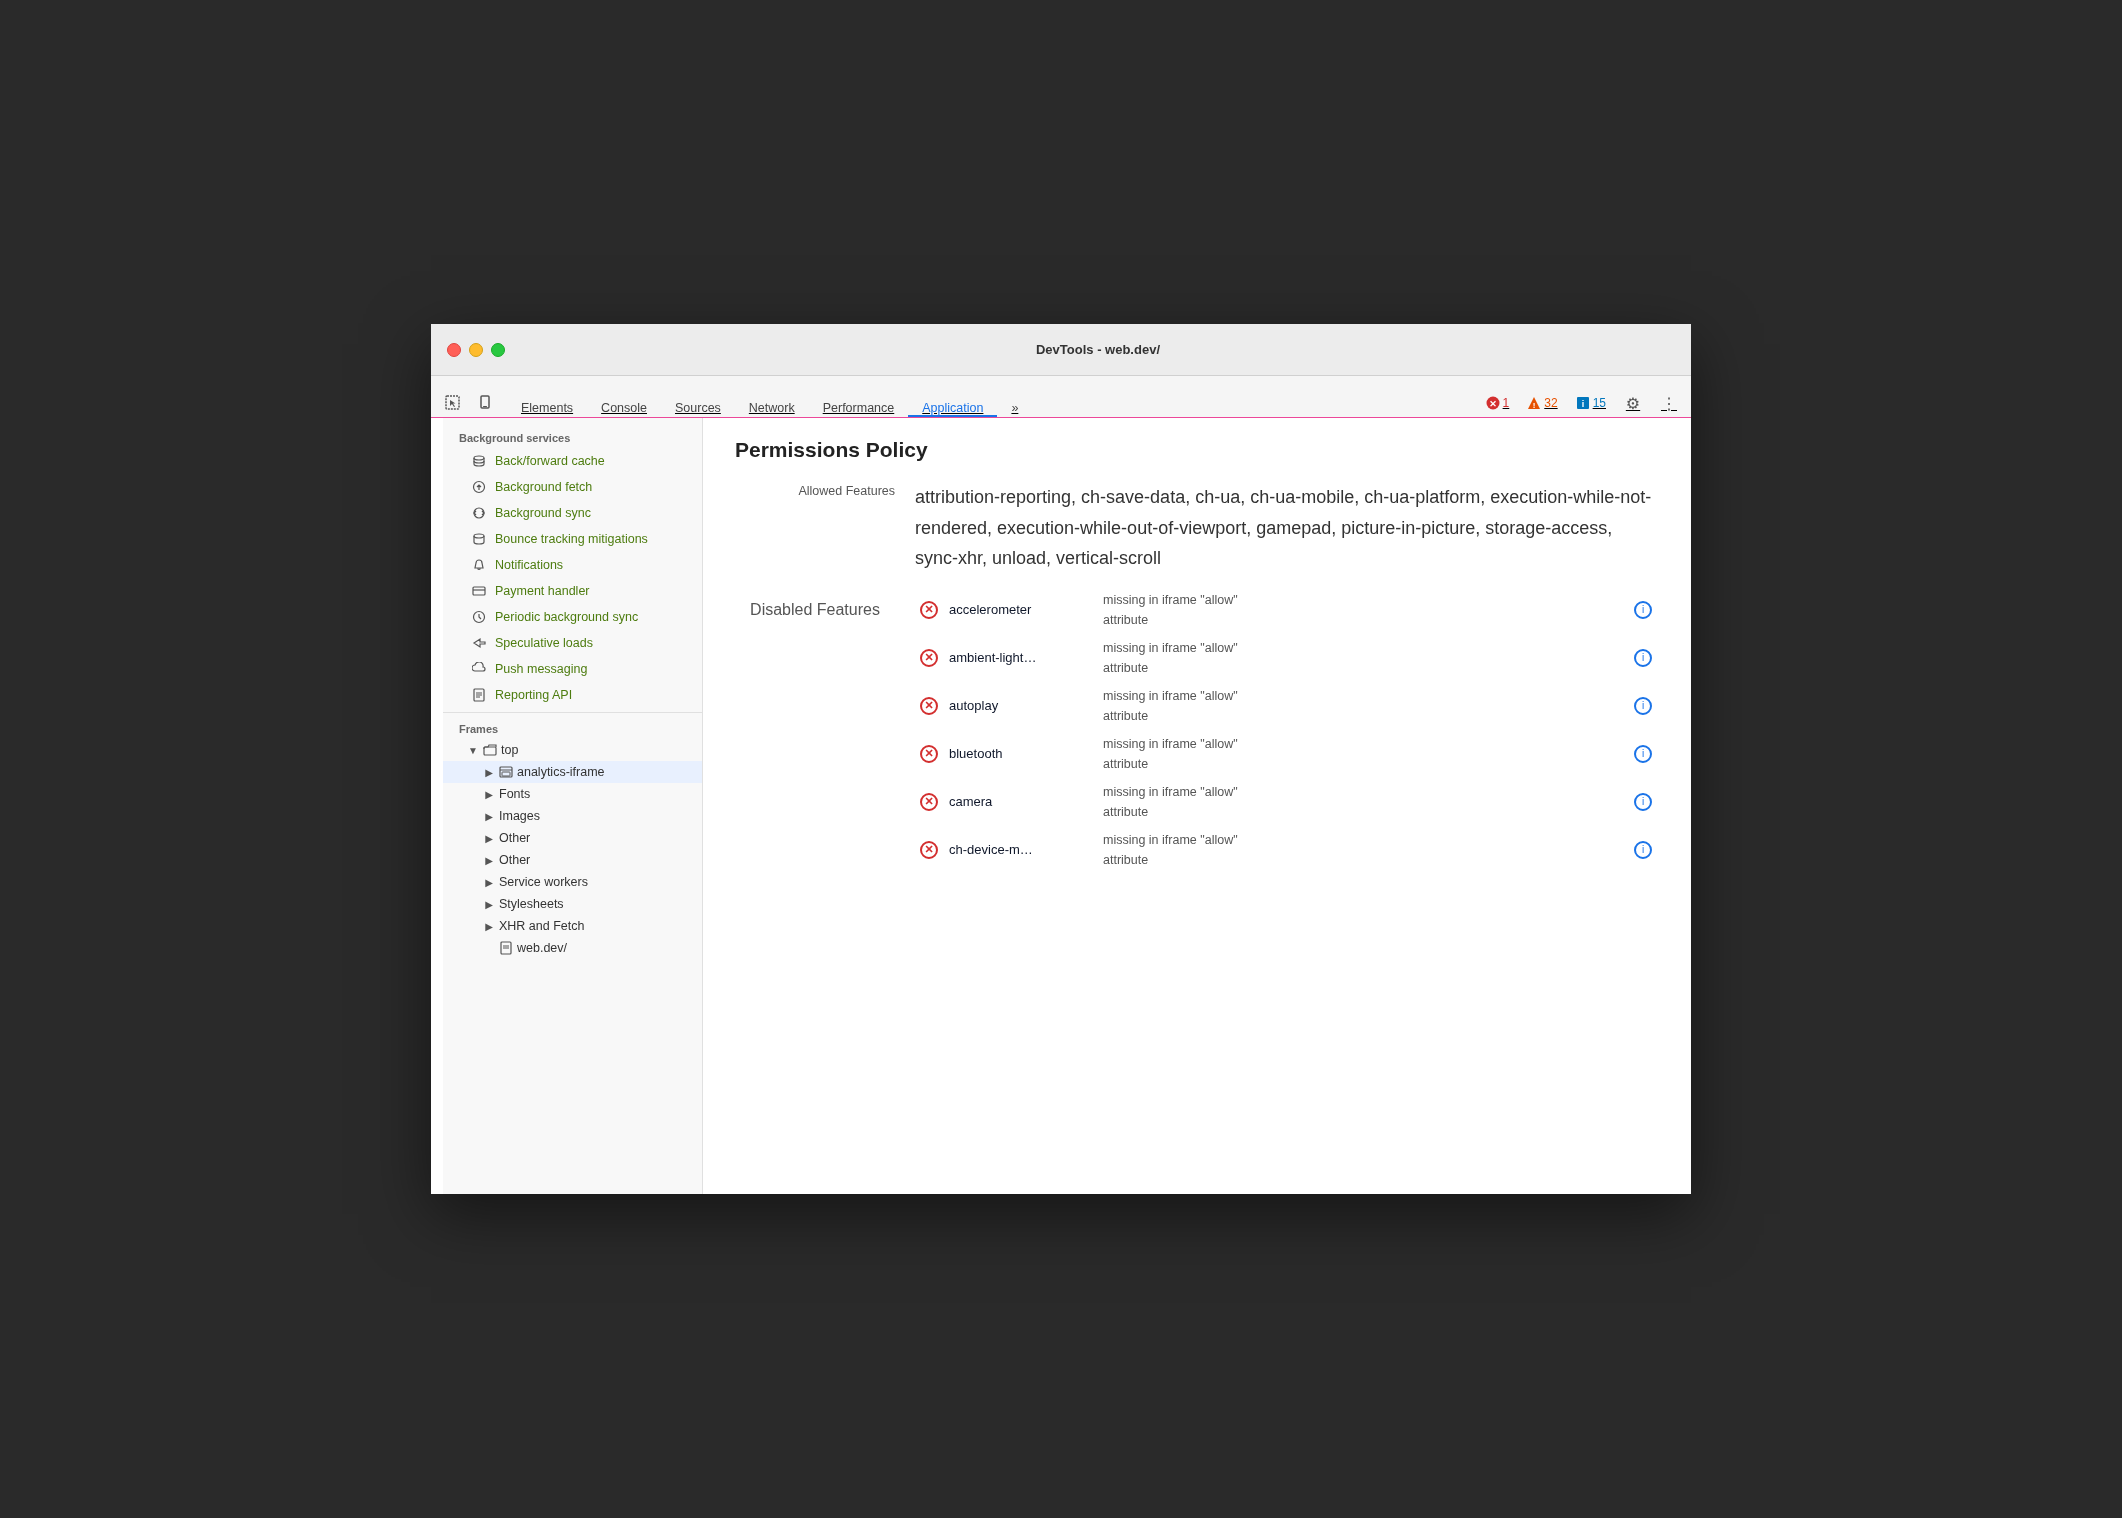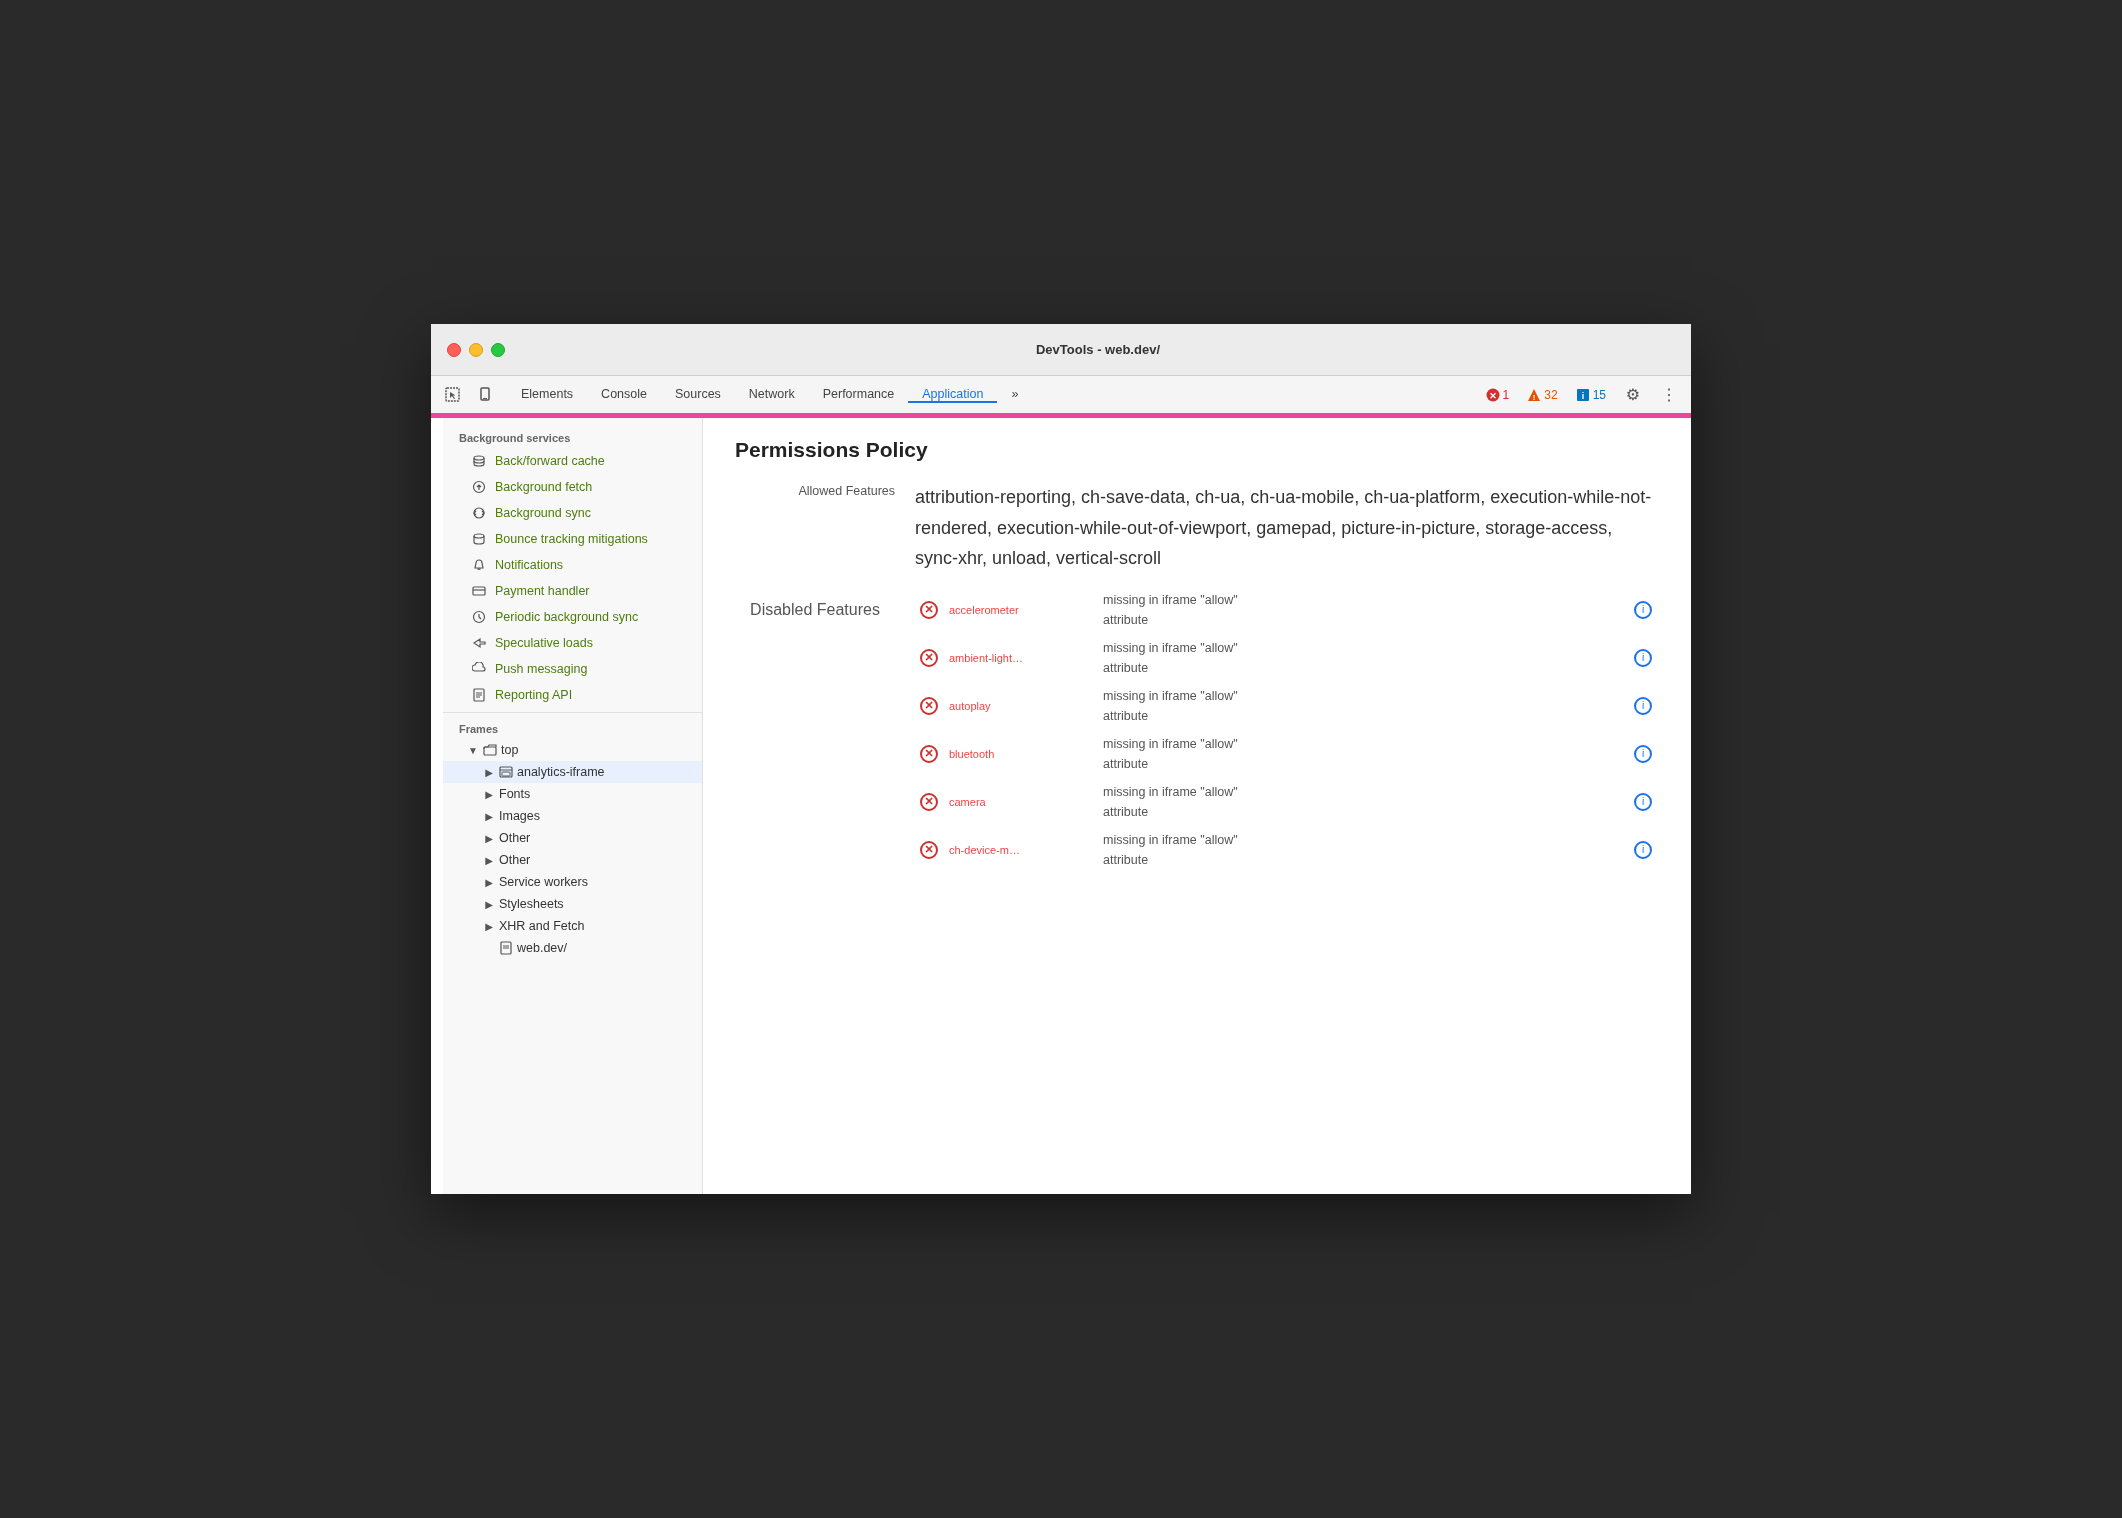--- a/index.html
+++ b/index.html
@@ -48,25 +48,26 @@
       flex: 1;
       text-align: center;
       font-size: 13px;
       font-weight: 600;
       color: #333;
     }
     
     .toolbar {
       height: 42px;
       background: #f5f5f5;
-      border-bottom: 5px solid #ec4899;
-      display: flex;
-      align-items: center;
+      border-bottom: 1px solid #ec4899;
+      display: flex;
+      align-items: flex-end;
       flex-shrink: 0;
       padding: 0 8px;
+      text-decoration: underline;
     }
     .toolbar-left {
       display: flex;
       align-items: center;
       gap: 4px;
       margin-right: 8px;
     }
     .toolbar-icon-btn {
       width: 28px;
       height: 28px;
@@ -250,22 +251,22 @@
     .feature-icon-col {
       width: 28px;
       flex-shrink: 0;
       display: flex;
       align-items: center;
       justify-content: center;
     }
     .feature-name-col {
       width: 160px;
       flex-shrink: 0;
-      font-size: 11px;
-      color: #ef4444;
+      font-size: 13px;
+      color: #0f172a;
       padding-left: 6px;
     }
     .feature-desc-col {
       flex: 1;
       font-size: 12.5px;
       color: #555;
       line-height: 1.6;
     }
     .feature-link-col {
       width: 32px;

